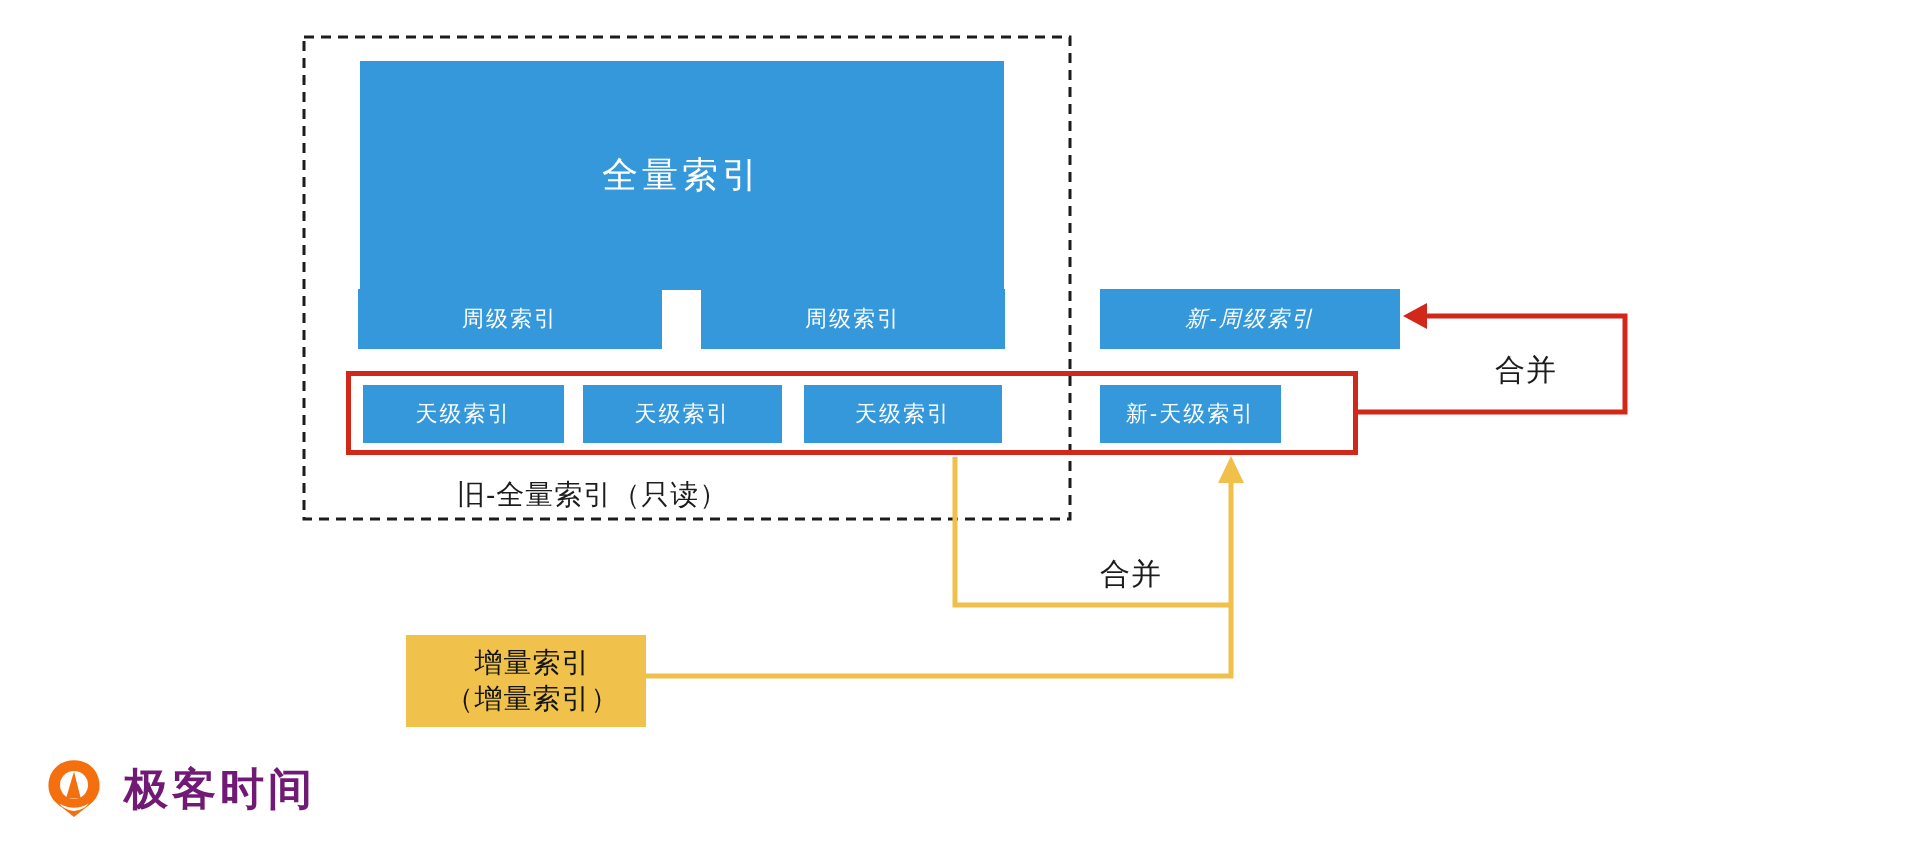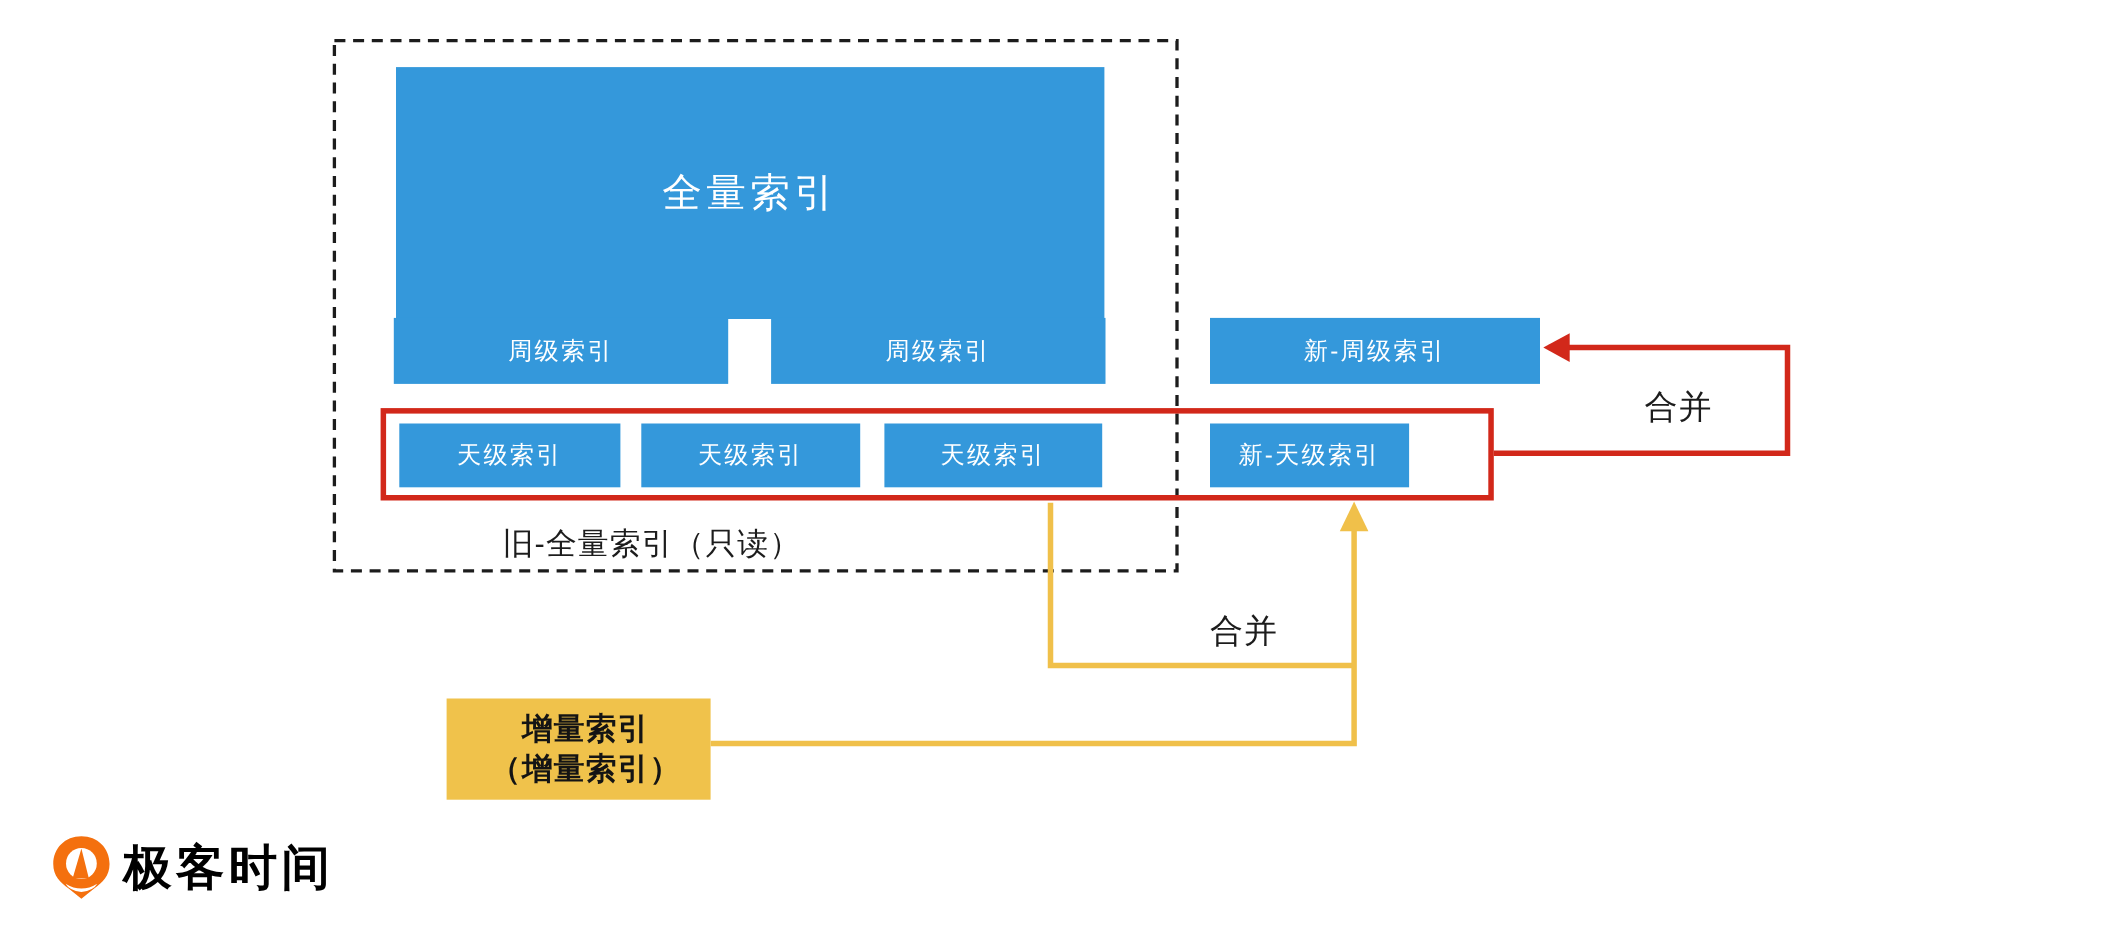--- a/index.html
+++ b/index.html
@@ -28,21 +28,21 @@
     font-size: 22px;
     font-weight: 500;
     letter-spacing: 2px;
     white-space: nowrap;
   }
   .bluebox.big { font-size: 36px; letter-spacing: 4px; }
 
   .box-full   { left: 360px;  top: 61px;  width: 644px; height: 229px; }
   .box-week1  { left: 358px;  top: 289px; width: 304px; height: 60px; }
   .box-week2  { left: 701px;  top: 289px; width: 304px; height: 60px; }
-  .box-newweek{ left: 1100px; top: 289px; width: 300px; height: 60px; }
+  .box-newweek{ left: 1100px; top: 289px; width: 300px; height: 60px; font-style: italic; }
   .box-day1   { left: 363px;  top: 385px; width: 201px; height: 58px; }
   .box-day2   { left: 583px;  top: 385px; width: 199px; height: 58px; }
   .box-day3   { left: 804px;  top: 385px; width: 198px; height: 58px; }
   .box-newday { left: 1100px; top: 385px; width: 181px; height: 58px; }
 
   .red-frame {
     position: absolute;
     left: 346px; top: 371px;
     width: 1012px; height: 84px;
     border: 5px solid #d2281a;
@@ -64,39 +64,39 @@
     position: absolute;
     left: 406px; top: 635px;
     width: 240px; height: 92px;
     background: #f0c24b;
     color: #141414;
     display: flex;
     flex-direction: column;
     align-items: center;
     justify-content: center;
     font-size: 28px;
-    font-weight: bold;
+    font-weight: normal;
     line-height: 1.3;
     letter-spacing: 1px;
     white-space: nowrap;
     padding-left: 13px;
   }
 
   .brand {
     position: absolute;
     left: 46px; top: 758px;
     display: flex;
     align-items: center;
   }
   .brand .logo-svg { width: 56px; height: 62px; }
   .brand .brand-text {
-    margin-left: 10px;
+    margin-left: 22px;
     font-size: 44px;
     font-weight: bold;
-    color: #000000;
+    color: #701a75;
     letter-spacing: 4px;
     white-space: nowrap;
   }
 </style>
 </head>
 <body>
 
 <div class="canvas">
 
   <svg class="overlay" viewBox="0 0 1920 849">

